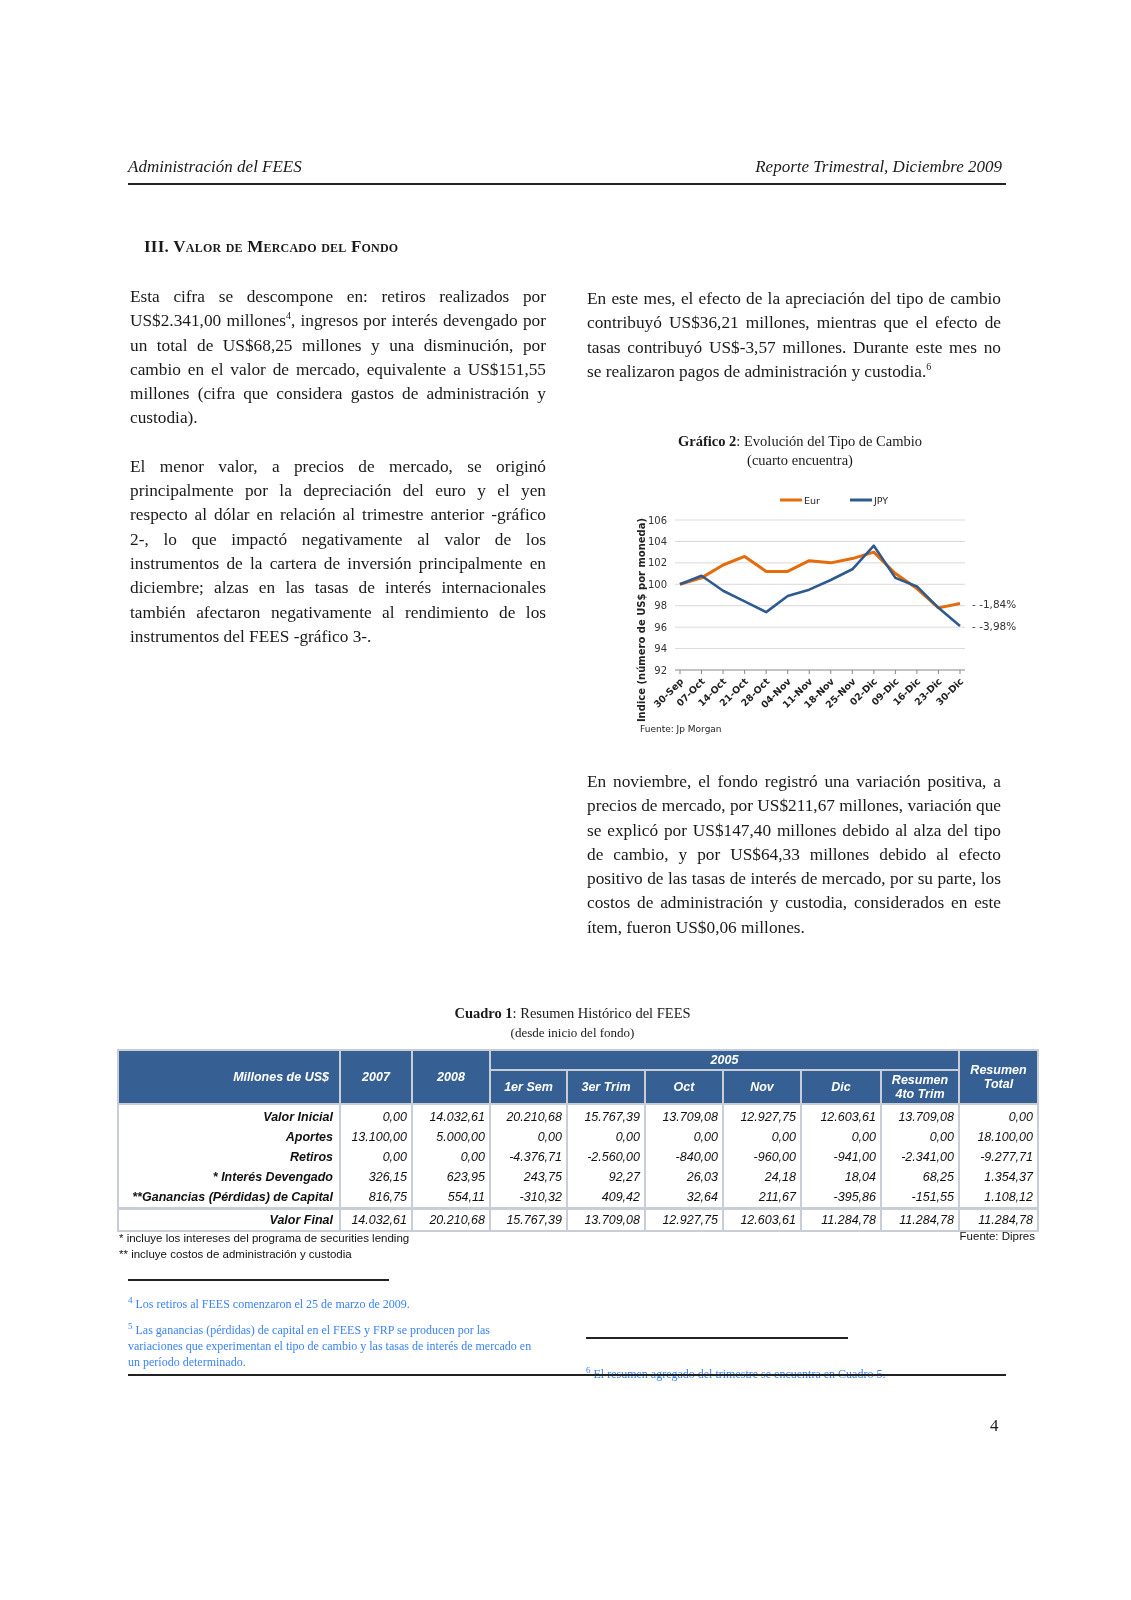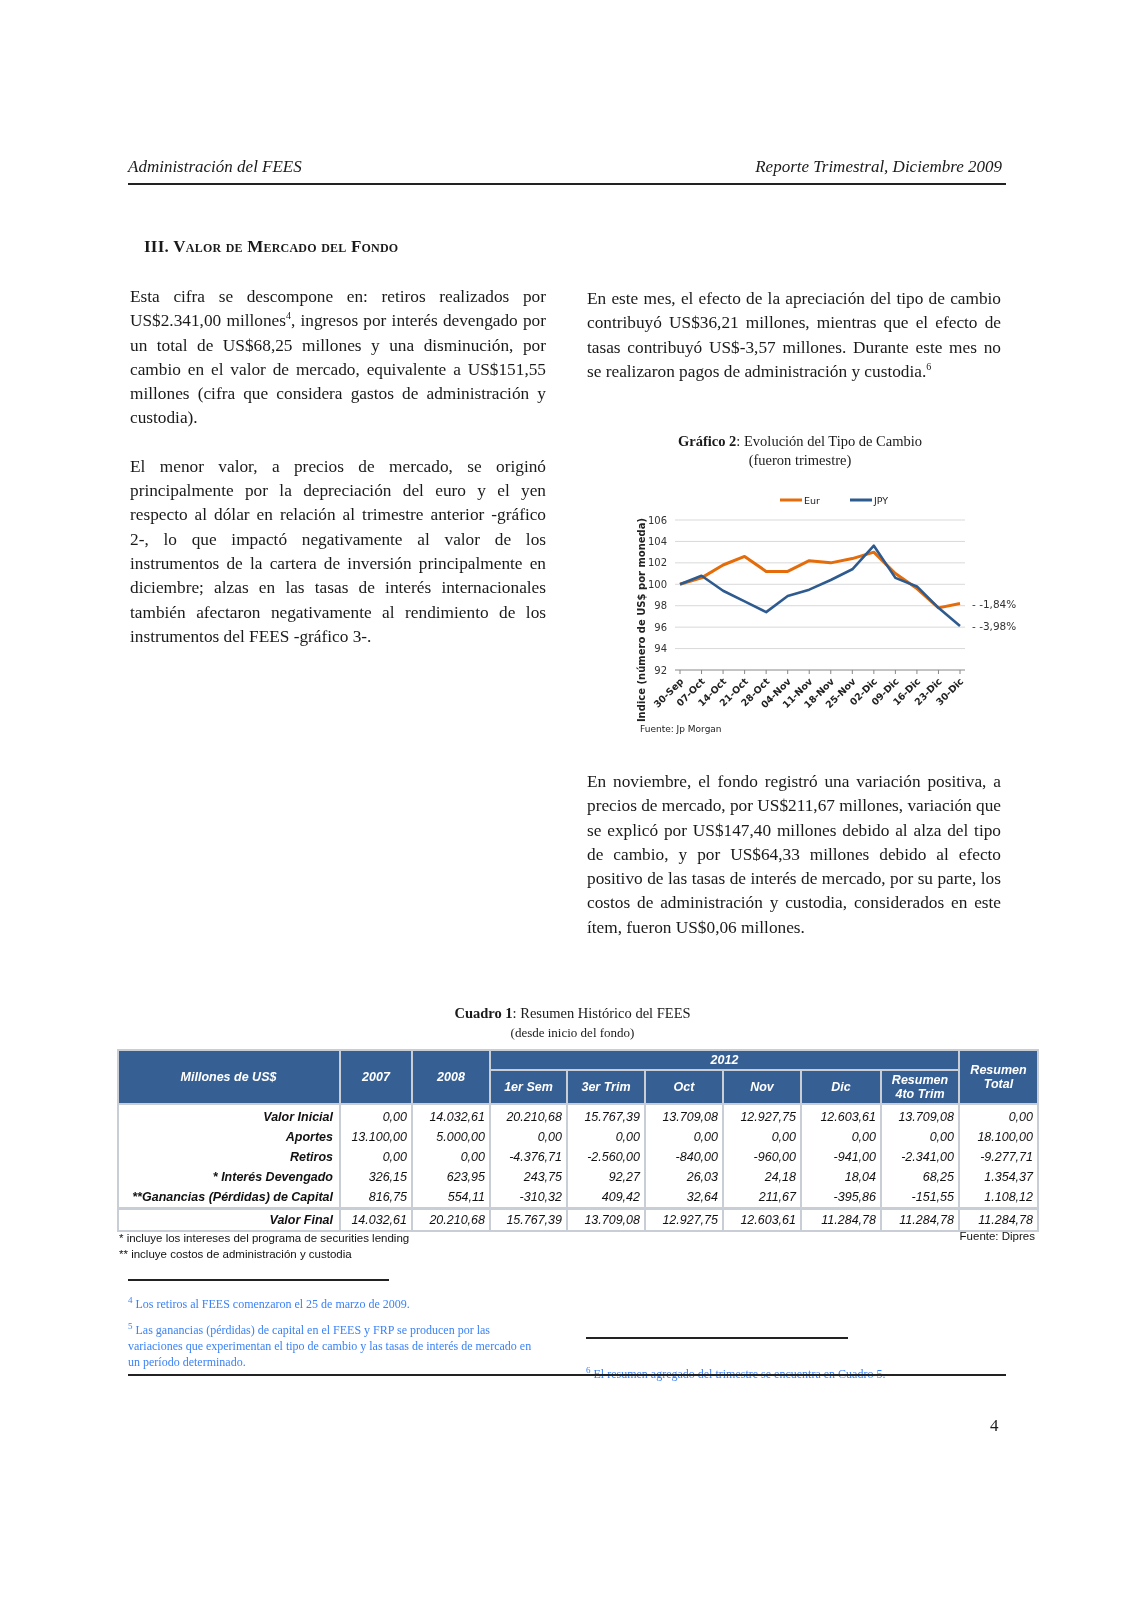--- a/index.html
+++ b/index.html
@@ -18,21 +18,21 @@
   .colR2 { left: 587px; top: 770px; width: 414px; }
   sup { font-size: 10px; line-height: 0; }
   .chart-title { position: absolute; left: 600px; top: 432px; width: 400px; text-align: center; font-size: 14.5px; line-height: 19px; }
   .chart-title b { font-weight: bold; }
   .chart { position: absolute; left: 630px; top: 485px; width: 425px; height: 260px; }
   .tbl-title { position: absolute; left: 300px; top: 1004px; width: 545px; text-align: center; font-size: 14.5px; line-height: 19px; }
   .tbl-wrap { position: absolute; left: 117px; top: 1049px; width: 920px; }
   table.t { border-collapse: collapse; width: 920px; font-family: "Liberation Sans", "DejaVu Sans", sans-serif;
             font-style: italic; font-size: 12.5px; table-layout: fixed; }
   table.t th { background: #365f93; color: #ffffff; font-weight: bold; border: 2px solid #c9ced6; text-align: center; padding: 2px 3px; }
-  table.t th.lab { padding-right: 4px; font-style: italic; }
+  table.t th.lab { text-align: right; padding-right: 10px; font-style: italic; }
   table.t td { border-left: 2px solid #c9ced6; border-right: 2px solid #c9ced6; text-align: right; padding: 1px 4px; height: 18px; color: #111; }
   table.t td.lab { font-weight: bold; padding-right: 6px; }
   table.t tr.first td { padding-top: 3px; }
   table.t tr.last td { border-bottom: 2px solid #c9ced6; }
   table.t tr.final td { border: 2px solid #c9ced6; border-top: 3px solid #c9ced6; }
   .notes { position: absolute; left: 119px; top: 1230px; font-family: "Liberation Sans", "DejaVu Sans", sans-serif; font-size: 11.5px; line-height: 16px; color:#111; }
   .src { position: absolute; right: 96px; top: 1230px; font-family: "Liberation Sans", "DejaVu Sans", sans-serif; font-size: 11.5px; color:#111; }
   .fn-rule1 { position: absolute; left: 128px; top: 1279px; width: 261px; border-top: 2px solid #222; }
   .fn-rule2 { position: absolute; left: 586px; top: 1337px; width: 262px; border-top: 2px solid #222; }
   .fn { position: absolute; font-size: 12px; line-height: 16px; color:#3b82f6; }
@@ -60,21 +60,21 @@
   <p><span>Esta cifra se descompone en: retiros realizados por US$2.341,00 millones</span><sup>4</sup><span>, ingresos por interés devengado por un total de US$68,25 millones y una disminución, por cambio en el valor de mercado, equivalente a US$151,55 millones (cifra que considera gastos de administración y custodia).</span></p>
   <p>El menor valor, a precios de mercado, se originó principalmente por la depreciación del euro y el yen respecto al dólar en relación al trimestre anterior -gráfico 2-, lo que impactó negativamente al valor de los instrumentos de la cartera de inversión principalmente en diciembre; alzas en las tasas de interés internacionales también afectaron negativamente al rendimiento de los instrumentos del FEES -gráfico 3-.</p>
 </div>
 
 <div class="col colR1">
   <p><span>En este mes, el efecto de la apreciación del tipo de cambio contribuyó US$36,21 millones, mientras que el efecto de tasas contribuyó US$-3,57 millones. Durante este mes no se realizaron pagos de administración y custodia.</span><sup>6</sup></p>
 </div>
 
 <div class="chart-title">
   <b>Gráfico 2</b><span>: Evolución del Tipo de Cambio</span><br>
-  <span>(fueron trimestre)</span>
+  <span>(cuarto encuentra)</span>
 </div>
 
 <div class="chart">
   <svg id="chartsvg" width="425" height="260" viewBox="0 0 425 260" xmlns="http://www.w3.org/2000/svg" font-family="DejaVu Sans, sans-serif">
     <g id="legend">
         <line x1="150" x2="172" y1="15" y2="15" stroke="#e46c0a" stroke-width="3"></line>
         <text x="174" y="18.5" font-size="9.5" fill="#222">Eur</text>
         <line x1="220" x2="242" y1="15" y2="15" stroke="#2e5b8f" stroke-width="3"></line>
         <text x="244" y="18.5" font-size="9.5" fill="#222">JPY</text>
       </g>
@@ -162,21 +162,21 @@
         <col style="width:78px">
         <col style="width:80px">
         <col style="width:78px">
         <col style="width:79px">
     </colgroup>
     <thead>
       <tr>
         <th class="lab" rowspan="2">Millones de US$</th>
         <th rowspan="2">2007</th>
         <th rowspan="2">2008</th>
-        <th colspan="6">2012</th>
+        <th colspan="6">2005</th>
         <th rowspan="2">Resumen Total</th>
       </tr>
       <tr>
         <th>1er Sem</th>
         <th>3er Trim</th>
         <th>Oct</th>
         <th>Nov</th>
         <th>Dic</th>
         <th>Resumen 4to Trim</th>
       </tr>

